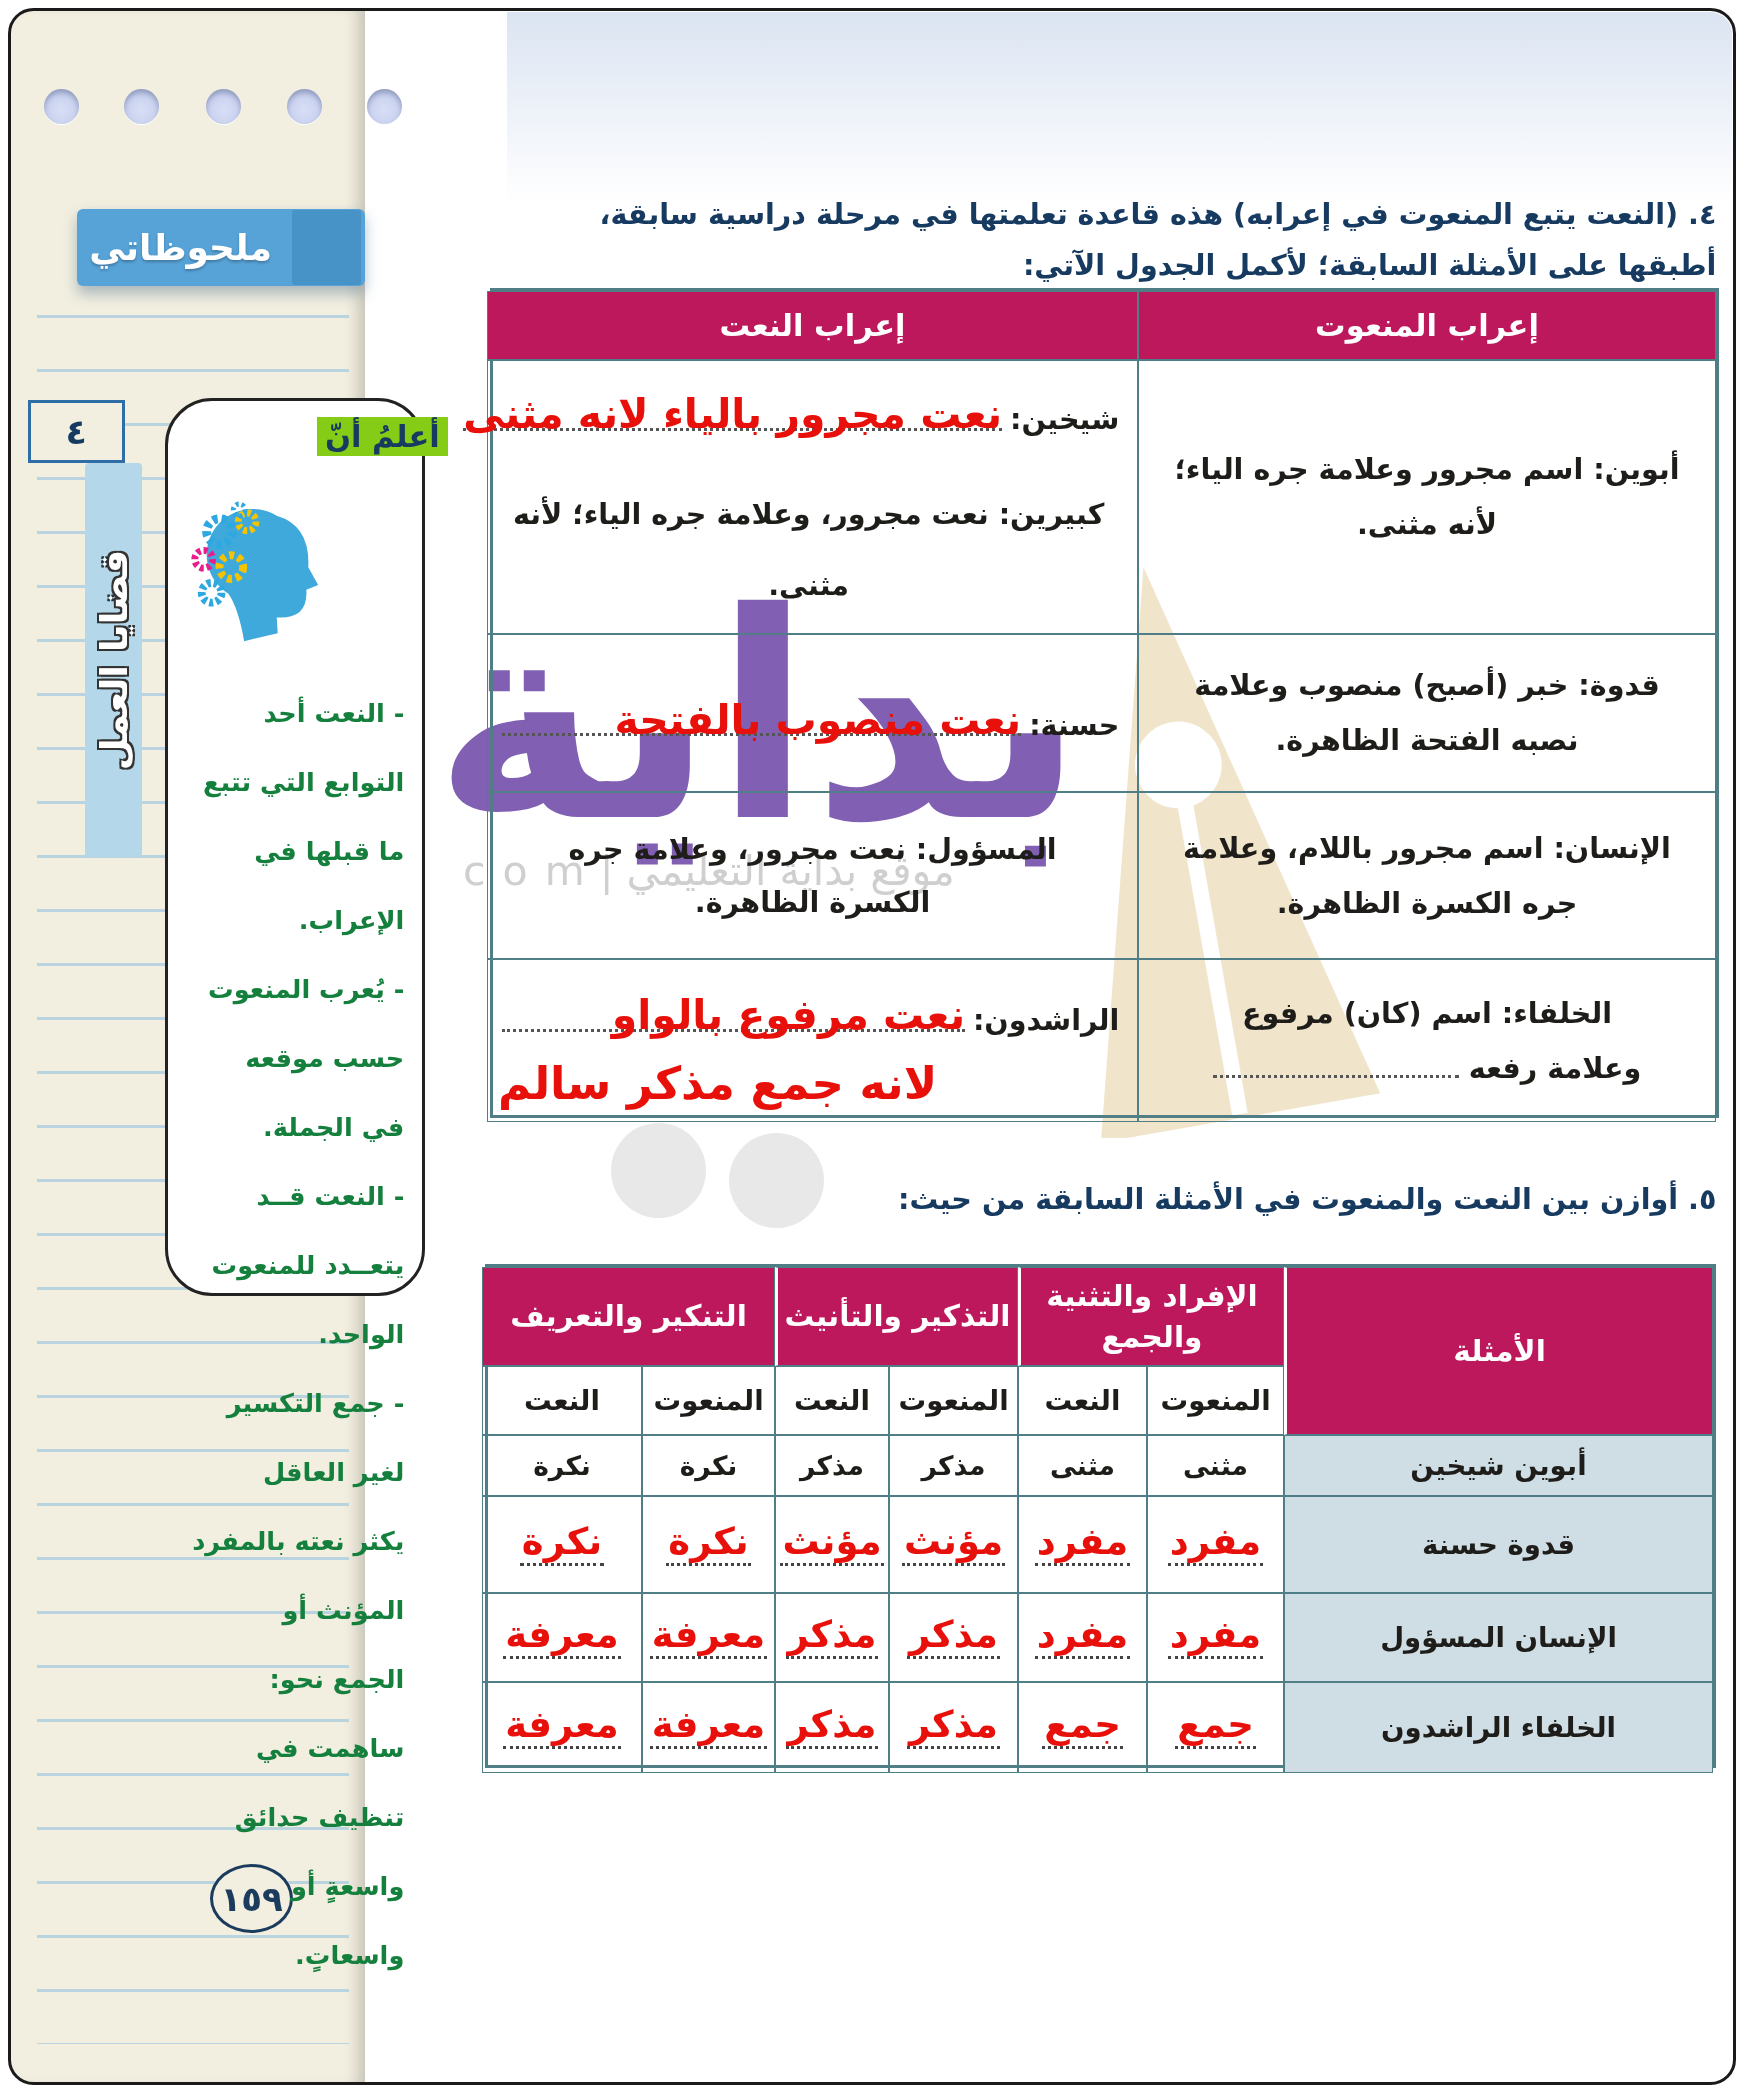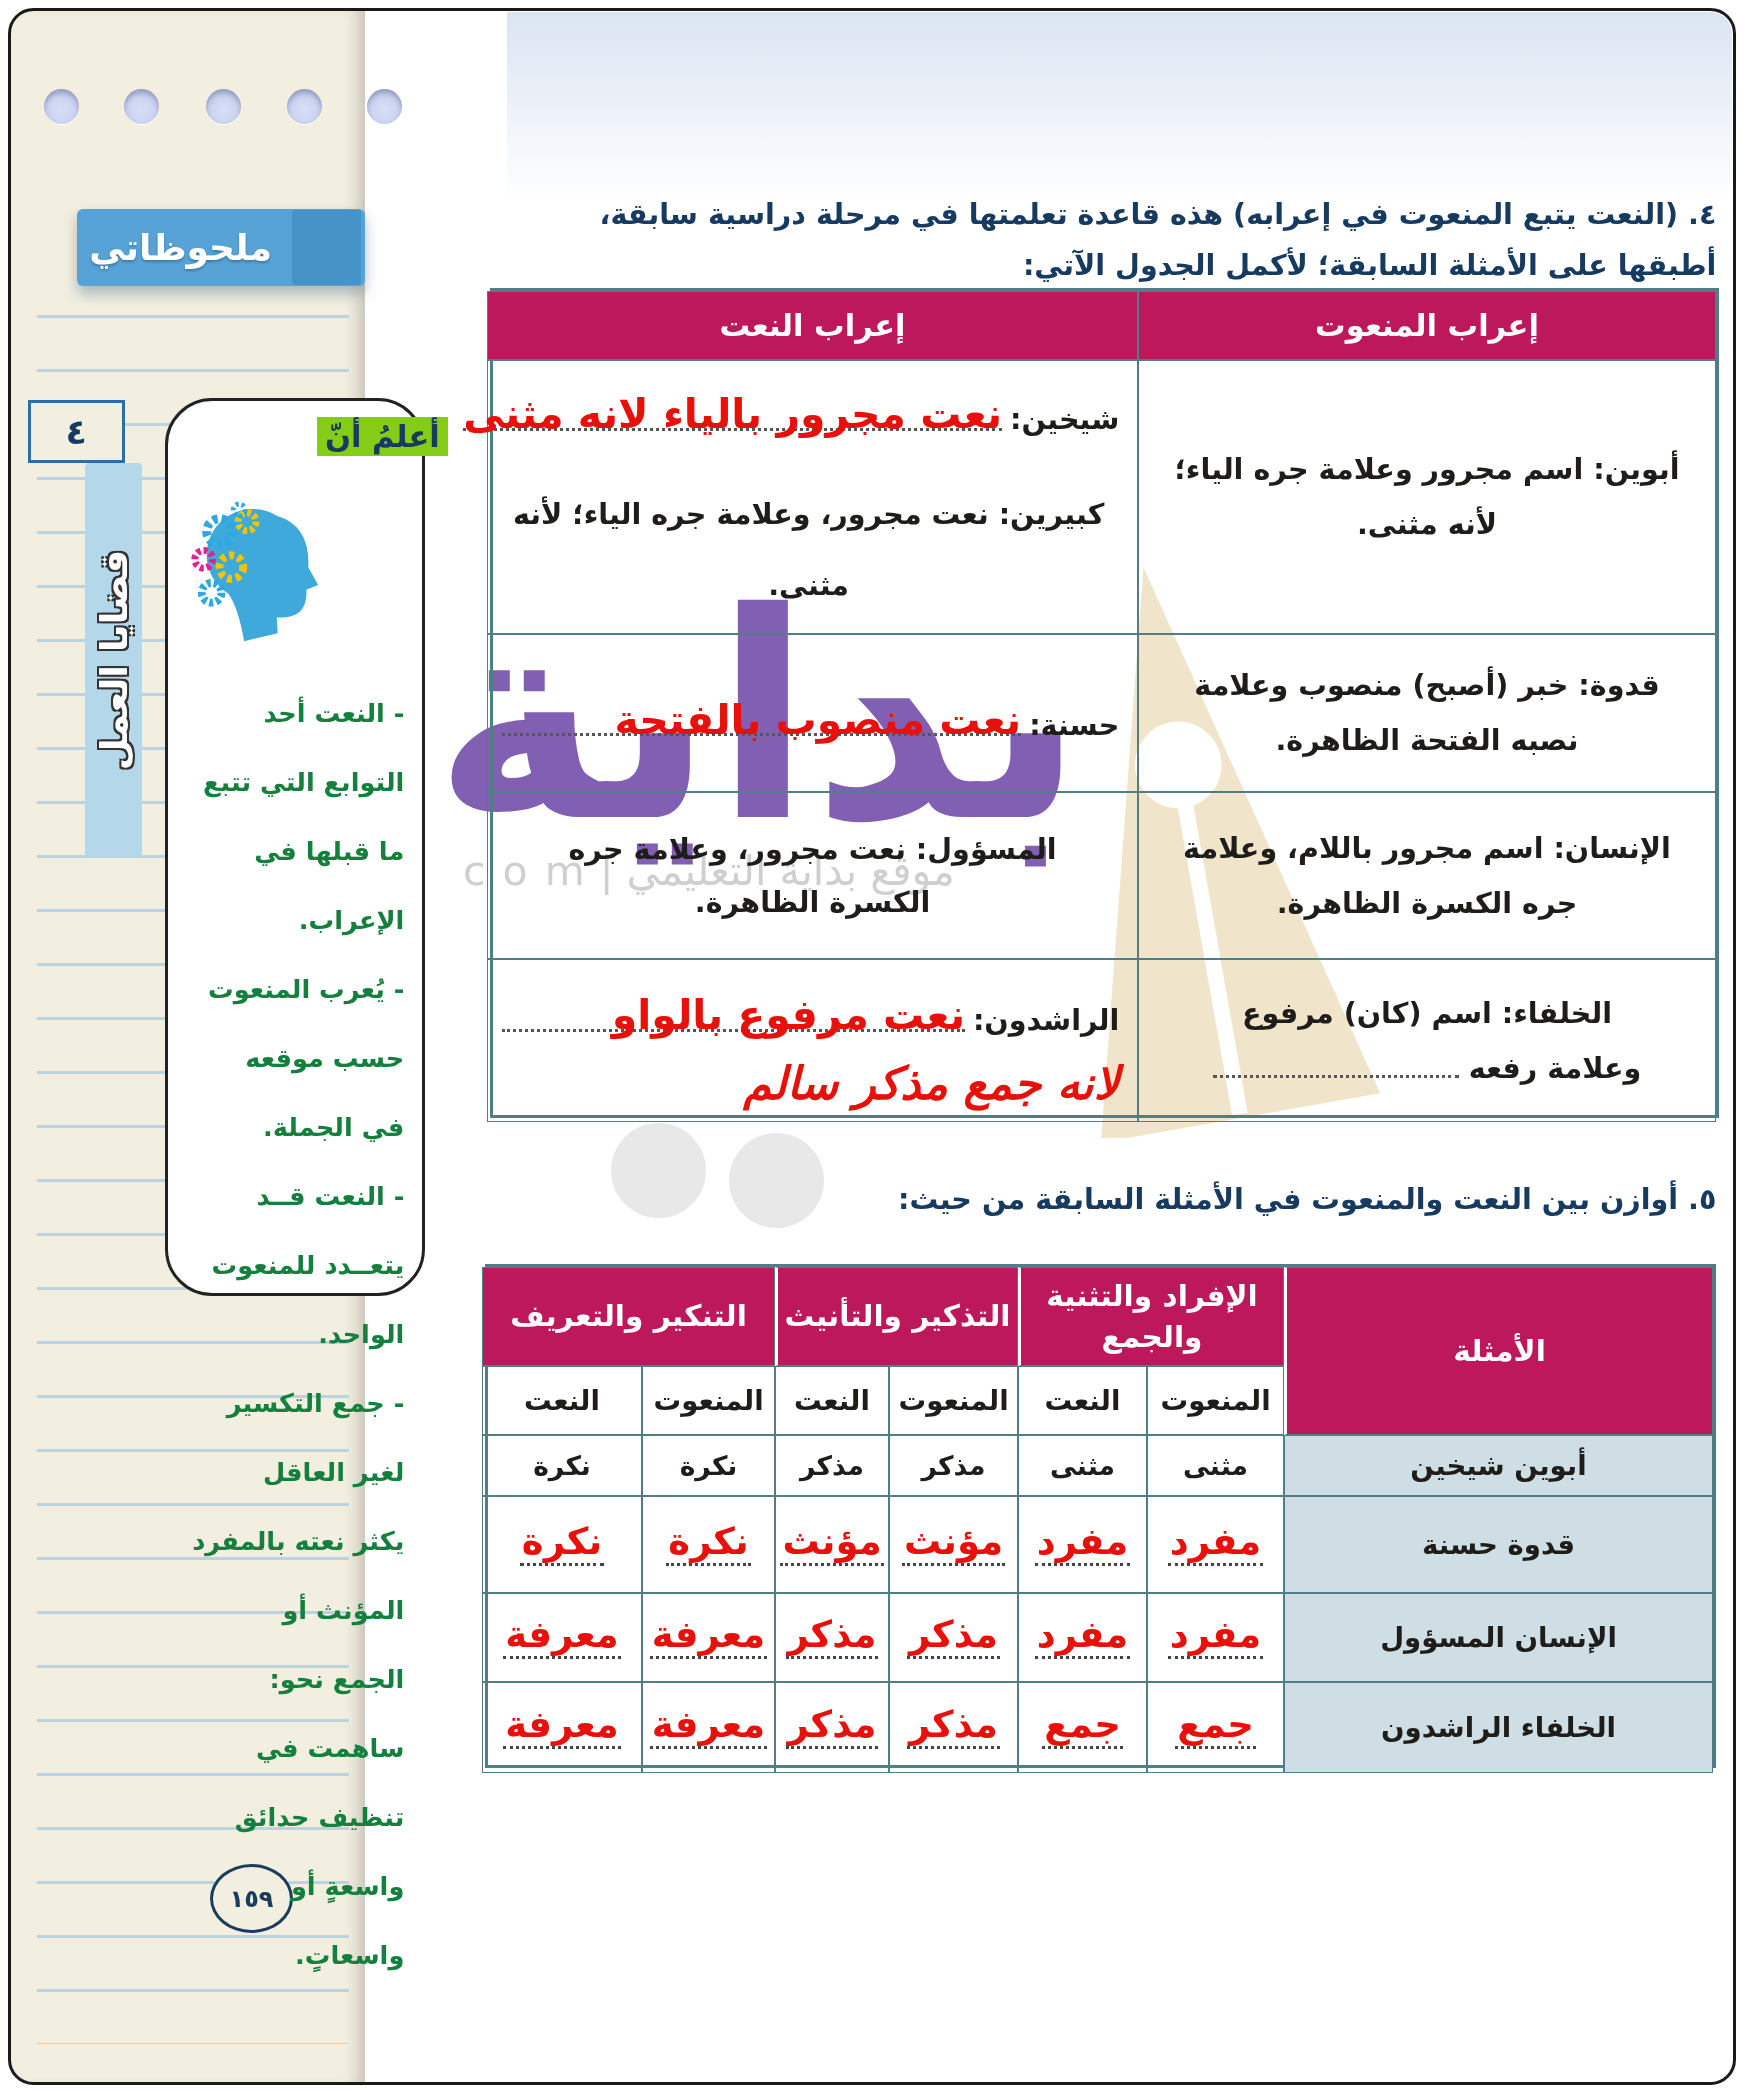--- a/index.html
+++ b/index.html
@@ -19,21 +19,21 @@
   .notes-tab .tab-label{flex:1;text-align:center;color:#fff;font-weight:bold;font-size:36px;
         text-shadow:0 2px 3px rgba(0,0,0,.25);}
   .num-box{position:absolute;left:27.6px;top:400px;width:91px;height:57px;border:3px solid #2e6da6;z-index:4;
         display:flex;align-items:center;justify-content:center;font-size:35px;font-weight:bold;color:#173a60;background:#f2efe0;}
   .ribbon{position:absolute;left:85px;top:463px;width:57px;height:394px;background:#b5d7ea;z-index:4;border-radius:3.9px;}
   .ribbon .ribbon-label{position:absolute;top:50%;left:50%;transform:translate(-50%,-50%) rotate(-90deg);
         white-space:nowrap;font-size:37px;font-weight:bold;color:#fff;letter-spacing:3px;
         text-shadow:-2px -2px 0 #333,2px -2px 0 #333,-2px 2px 0 #333,2px 2px 0 #333;}
   .page-pill{position:absolute;left:210px;top:1864px;width:77px;height:63px;border:3px solid #1c3c5e;border-radius:50%;
         background:#f2efe0;display:flex;align-items:center;justify-content:center;z-index:4;
-        font-size:24px;font-weight:bold;color:#1c3c5e;}
+        font-size:34px;font-weight:bold;color:#1c3c5e;}
   
   .know-bubble{position:absolute;left:165px;top:398px;width:254px;height:892px;background:#fff;border:3px solid #222;
         border-radius:47px;z-index:5;}
   .kb-title{position:absolute;top:15.8px;right:-25.6px;background:#84cc16;padding:2px 7.9px;font-size:30.5px;font-weight:bold;color:#173a60;}
   .kb-icon{position:absolute;top:97px;left:13.8px;width:148px;height:158px;}
   .kb-lines{position:absolute;top:278px;right:0;left:0;padding:0 17.7px;color:#15803d;font-size:25.6px;font-weight:bold;
         line-height:69px;text-align:right;}
   
   .top-grad{position:absolute;left:507px;right:11.8px;top:11.8px;height:192px;z-index:0;border-radius:0 21.7px 0 0;
         background:linear-gradient(180deg,#dbe4f2 0%,rgba(255,255,255,0) 100%);}
@@ -56,21 +56,21 @@
   #t1 .th{font-size:30.5px;}
   .man-cell{display:flex;align-items:center;justify-content:center;text-align:center;
       font-size:28.6px;font-weight:bold;line-height:55px;padding:0 21.7px;}
   .naat-cell{padding:25.6px 17.7px 0 9.9px;font-size:28.6px;font-weight:bold;}
   .ansrow{display:flex;align-items:flex-end;}
   .lbl{white-space:nowrap;}
   .dotfill{flex:1;border-bottom:3.4px dotted #555;text-align:right;white-space:nowrap;margin:0 7.9px 5.9px 3.9px;}
   .hw{color:#e8100a;font-weight:800;font-size:41px;position:relative;top:7.9px;line-height:1;}
   .printedline{text-align:center;margin-top:43px;line-height:71px;}
   .centerline{display:flex;align-items:center;justify-content:center;text-align:center;font-size:28.6px;font-weight:bold;line-height:53px;padding:0 28px;}
-  .hw-line2{text-align:right;margin-top:15.8px;font-style:italic;}
+  .hw-line2{text-align:left;margin-top:15.8px;}
   .hw-line2 .hw{font-size:45px;}
   .blankdots{display:inline-block;width:246px;border-bottom:3.4px dotted #555;height:1em;vertical-align:baseline;}
   #t2{left:485px;top:1264px;width:1231px;height:504px;
       grid-template-columns:429px 137px 129px 129px 114px 133px 160px;
       grid-template-rows:99px 69px 61px 97px 89px 91px;}
   #t2 .th{font-size:29.6px;line-height:41px;}
   #t2 .gh{border-left:3px solid #fff;}
   .amthila-h{grid-row:1/3;grid-column:1;border-left:3px solid #fff;}
   .g-ifrad{grid-row:1;grid-column:2/4;}
   .g-tadhkir{grid-row:1;grid-column:4/6;}

